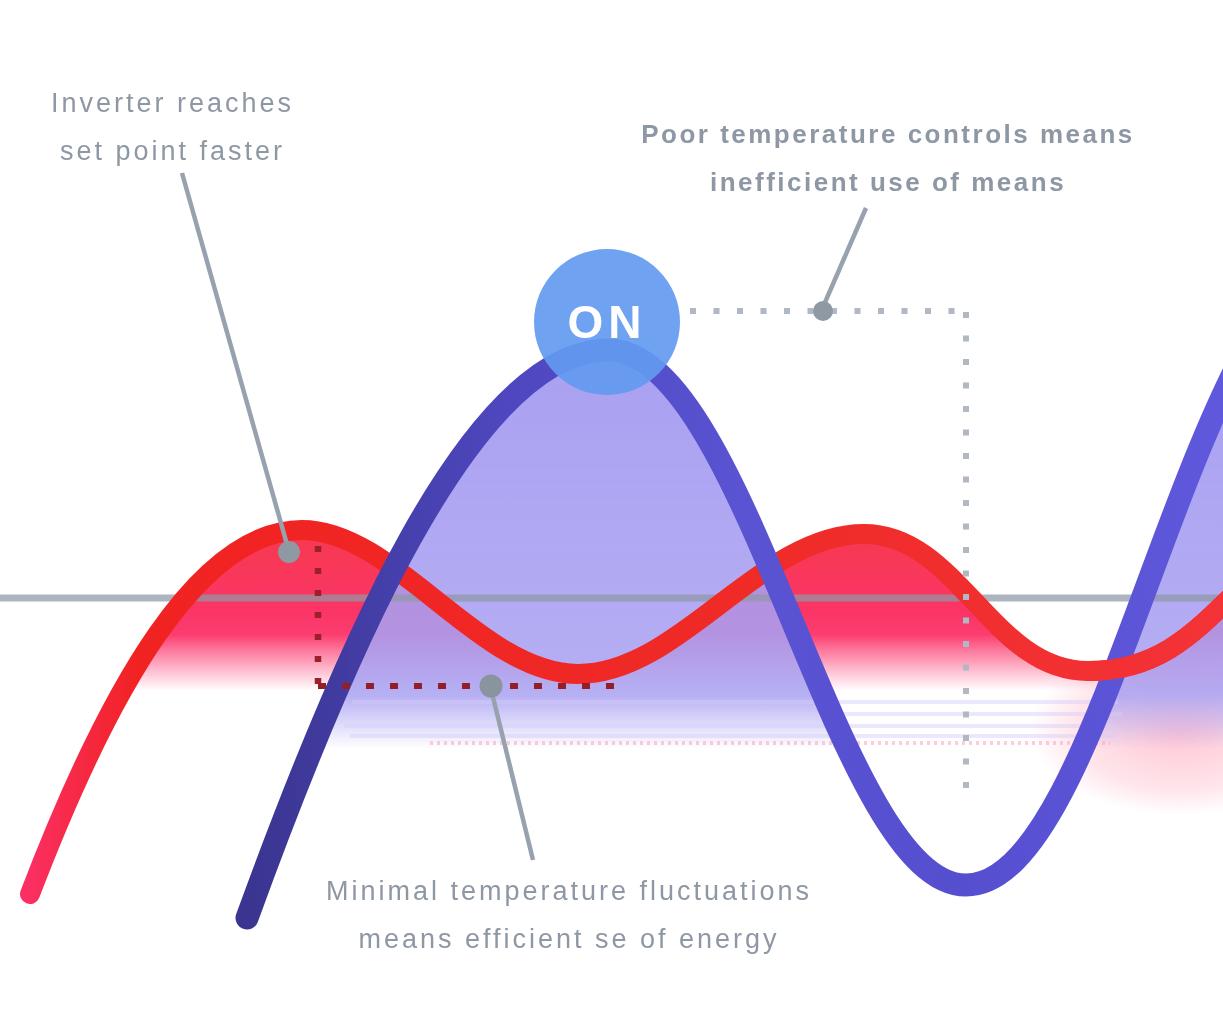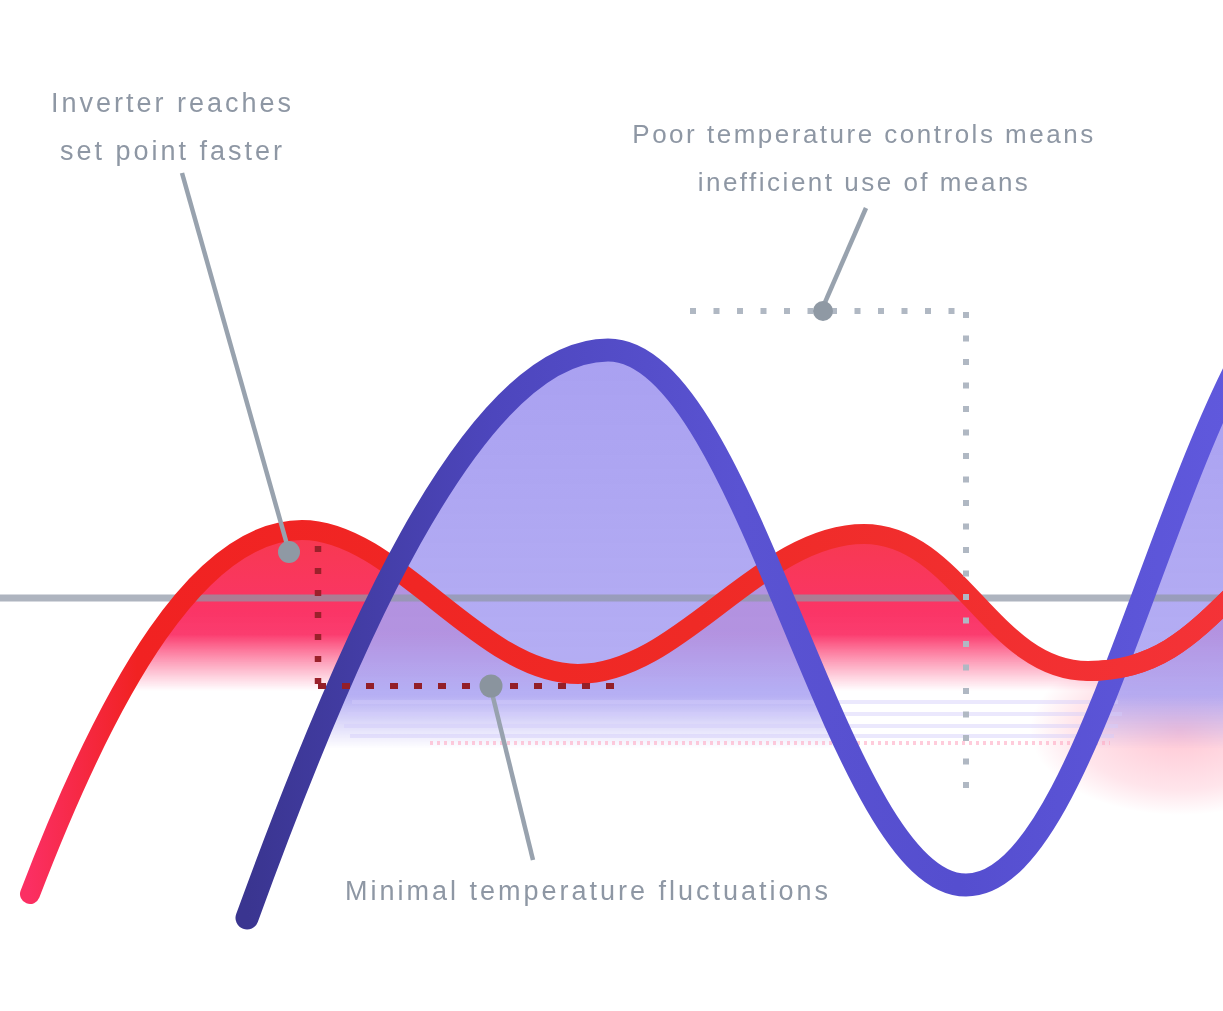--- a/index.html
+++ b/index.html
@@ -120,23 +120,27 @@
     <circle cx="289" cy="512" r="11" fill="#8f99a4"></circle>
     <circle cx="823" cy="271" r="10" fill="#8f99a4"></circle>
     <circle cx="491" cy="646" r="11.5" fill="#8a949e"></circle>
   </svg>
 
   <div class="annotation" id="ann-inverter" style="left:20px;top:39px;width:305px;">
     <div>Inverter reaches</div>
     <div>set point faster</div>
   </div>
 
-  <div class="annotation right" id="ann-poor" style="left:564px;top:70px;width:600px;">
+  <div class="annotation right" id="ann-poor" style="left:588px;top:70px;width:600px;font-weight:bold;">
     <div>Poor temperature controls means</div>
     <div>inefficient use of means</div>
   </div>
 
-  <div class="annotation" id="ann-minimal" style="left:288px;top:827px;width:600px;">
+  <div class="annotation" id="ann-minimal" style="left:269px;top:827px;width:600px;">
     <div>Minimal temperature fluctuations</div>
+    <div>means efficient se of energy</div>
   </div>
 
+  <div class="badge" id="badge-on">
+    <span>ON</span>
+  </div>
 
 </div>
 
 </body></html>

